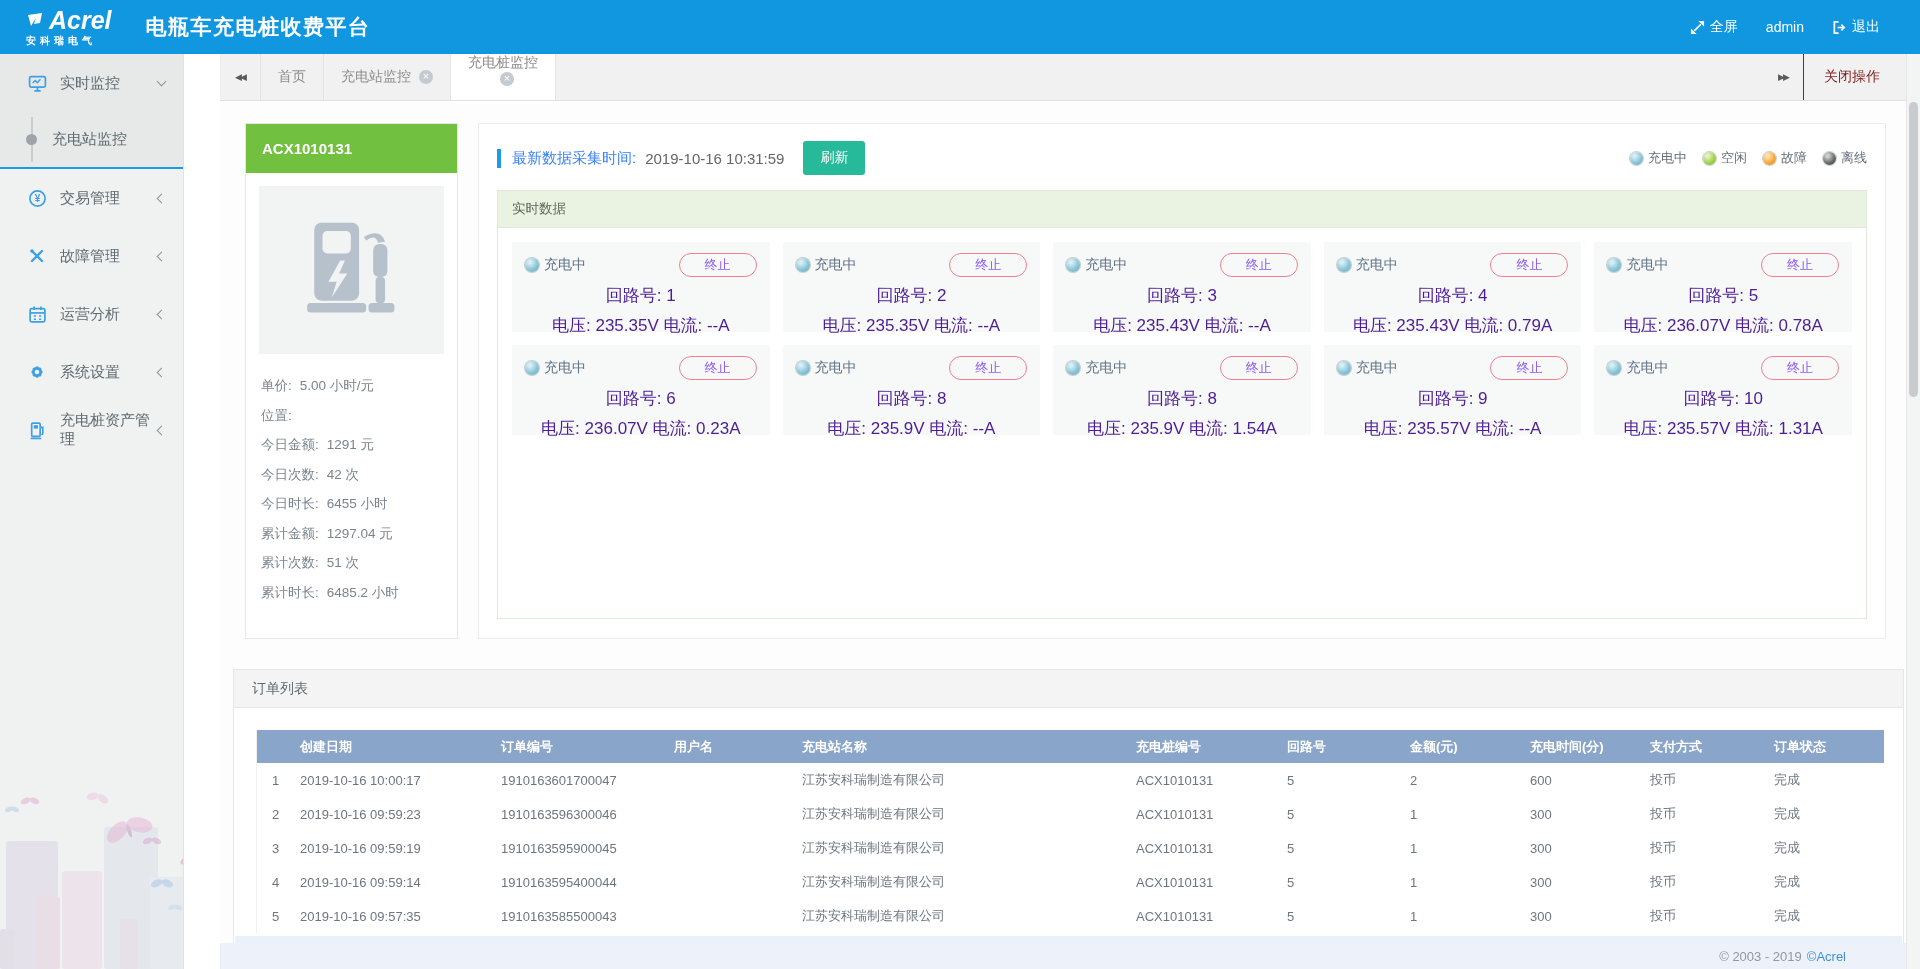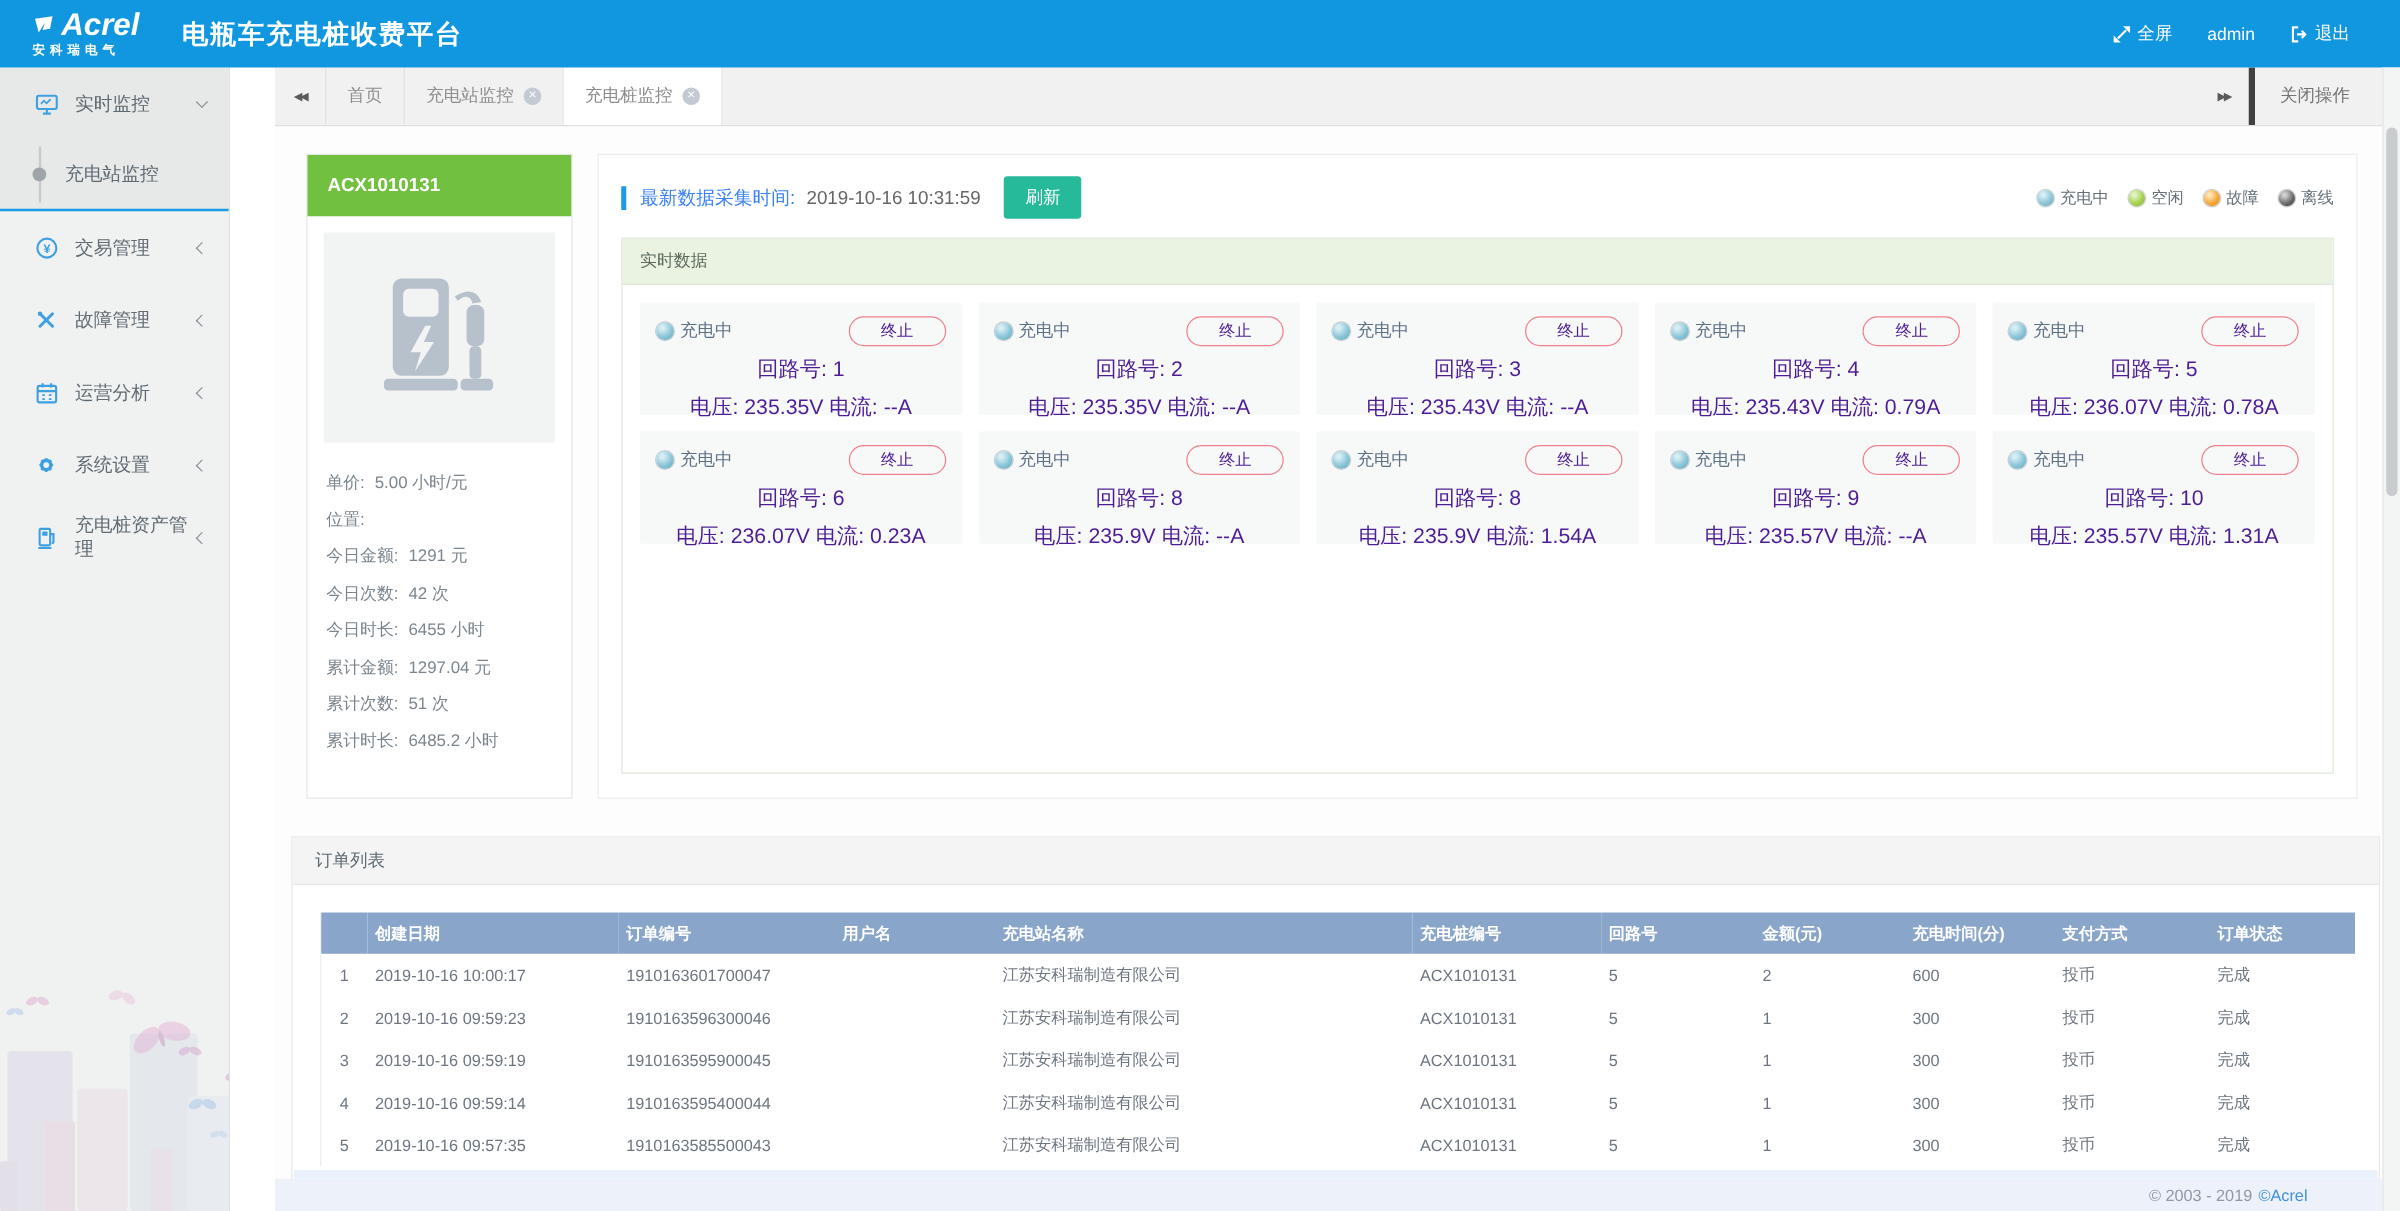--- a/index.html
+++ b/index.html
@@ -18,24 +18,24 @@
   .app-title{font-size:21px;font-weight:bold;letter-spacing:1.5px;}
   .header-right{margin-left:auto;display:flex;align-items:center;gap:9px;font-size:14px;padding-right:14px;text-align:center;}
   .hdr-link{display:flex;align-items:center;gap:5px;cursor:pointer;}
   .hdr-sep{width:10px;}
   
   .tabbar{position:absolute;top:54px;left:220px;right:0;height:47px;background:#f1f1f1;border-bottom:1px solid #e0e0e0;display:flex;align-items:stretch;padding-right:14px;}
   .tab-scroll{width:40px;display:flex;align-items:center;justify-content:center;color:#5a5a5a;font-size:9px;letter-spacing:-2px;cursor:pointer;}
   .tabs{display:flex;}
   .tab{display:flex;align-items:center;padding:0 17px;font-size:14px;color:#8e8e8e;border-right:1px solid #e3e3e3;cursor:pointer;}
   .tab:first-child{border-left:1px solid #e3e3e3;}
-  .tab.active{background:#fff;color:#8a8a8a;}
+  .tab.active{background:#fff;color:#8a8a8a;flex-direction:column;}
   .tab-close{width:14px;height:14px;border-radius:50%;background:#c3cad1;color:#fff;font-size:11px;line-height:13px;text-align:center;margin-left:8px;flex:none;}
   .tabbar-right{margin-left:auto;display:flex;align-items:stretch;}
-  .close-ops{display:flex;align-items:center;padding:0 26px 0 20px;color:#737373;font-size:14px;border-left:5px solid #404040;cursor:pointer;}
+  .close-ops{display:flex;align-items:center;padding:0 26px 0 20px;color:#7f1d1d;font-size:14px;border-left:1px solid #404040;cursor:pointer;}
   
   .sidebar{position:absolute;top:54px;left:0;width:184px;bottom:0;background:#f0f1f1;border-right:1px solid #e2e2e2;overflow:hidden;}
   .side-group{background:#e7e9e9;border-bottom:2px solid #1a9be6;}
   .side-item{height:58px;display:flex;align-items:center;padding:0 18px 0 27px;color:#5f6a72;font-size:15px;cursor:pointer;}
   .side-icon{width:20px;height:20px;margin-right:13px;flex:none;display:flex;align-items:center;justify-content:center;}
   .chev{margin-left:auto;width:7px;height:7px;border-right:1.6px solid #8a949c;border-bottom:1.6px solid #8a949c;flex:none;}
   .chev.down{transform:rotate(45deg);margin-top:-3px;}
   .chev.left{transform:rotate(135deg);}
   .side-sub{height:55px;display:flex;align-items:center;padding-left:52px;font-size:15px;color:#5f6a72;position:relative;cursor:pointer;}
   .side-sub::before{content:'';position:absolute;left:31px;top:5px;bottom:5px;width:2px;background:#c9cccd;}
@@ -62,21 +62,21 @@
   .dot-charging{background:radial-gradient(circle at 35% 30%, #d6eef4 10%, #8cc6d8 55%, #5fa6bc);}
   .dot-idle{background:radial-gradient(circle at 35% 30%, #e2f2c2 10%, #a5d14f 55%, #7fb238);}
   .dot-fault{background:radial-gradient(circle at 35% 30%, #ffe3b3 10%, #f5a93d 55%, #e88312);}
   .dot-offline{background:radial-gradient(circle at 35% 30%, #cfcfcf 10%, #6e6e6e 55%, #2f2f2f);}
   .rt-panel{margin-top:13px;border:1px solid #dfe8d9;height:429px;background:#fff;}
   .rt-header{height:37px;background:#eaf2e2;border-bottom:1px solid #dfe8d9;display:flex;align-items:center;padding-left:14px;font-size:13.5px;color:#5c6b5e;}
   .circuit-grid{display:grid;grid-template-columns:repeat(5,1fr);gap:13px;padding:14px;}
   .circuit-card{background:#f7f8f8;height:90px;padding:11px 13px;border-radius:2px;}
   .cc-top{display:flex;align-items:center;}
   .cc-status{font-size:14px;color:#5e7286;margin-left:5px;}
-  .terminate-btn{margin-left:auto;background:transparent;border:1px solid #f0808f;color:#4c1d95;border-radius:12px;font-size:13px;padding:2px 25px;cursor:pointer;}
+  .terminate-btn{margin-left:auto;background:transparent;border:1px solid #f0808f;color:#8b5cf6;border-radius:12px;font-size:13px;padding:2px 25px;cursor:pointer;}
   .cc-line{text-align:center;font-size:17px;color:#4c1d95;margin-top:7px;white-space:nowrap;}
   
   .orders-card{position:absolute;left:13px;top:567px;width:1671px;height:276px;background:#fff;border:1px solid #e7e7e7;}
   .orders-header{height:38px;background:#f4f4f4;border-bottom:1px solid #e7e7e7;display:flex;align-items:center;padding-left:18px;font-size:14px;color:#5f6a72;}
   .orders-table-wrap{margin:22px 22px 0;border-left:1px solid #efefef;}
   table{width:100%;border-collapse:collapse;table-layout:fixed;}
   thead th{background:#89a5c9;color:#fff;font-size:13px;font-weight:bold;text-align:left;height:33px;padding-left:6px;}
   tbody td{height:34px;font-size:13px;color:#6d7680;padding-left:6px;white-space:nowrap;overflow:hidden;}
   td.td-idx{text-align:center;padding-left:0;}
   th.col-idx{padding-left:0;}

